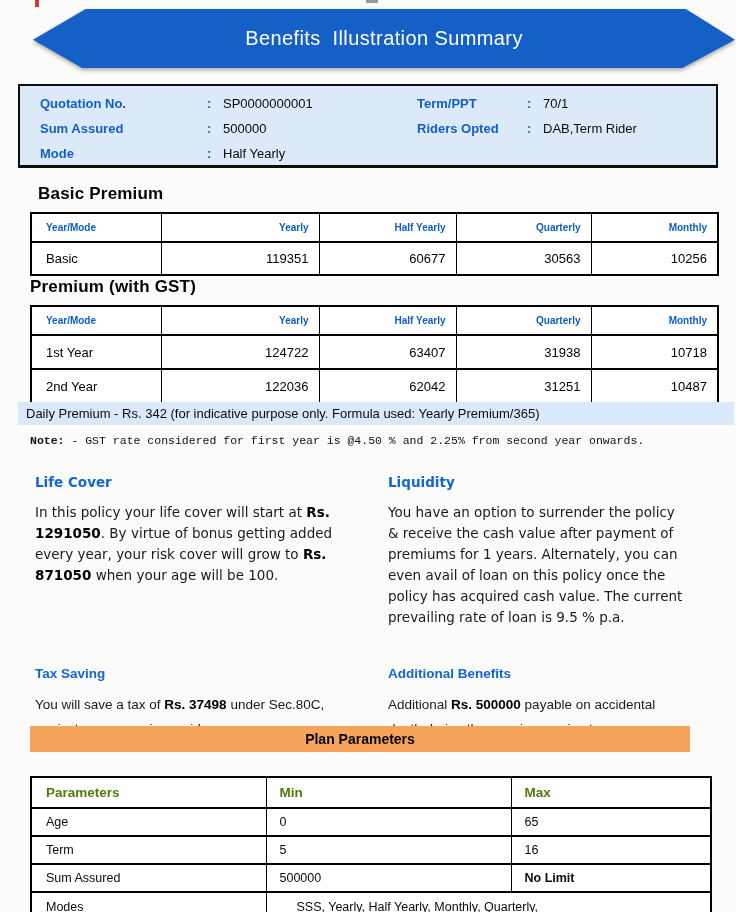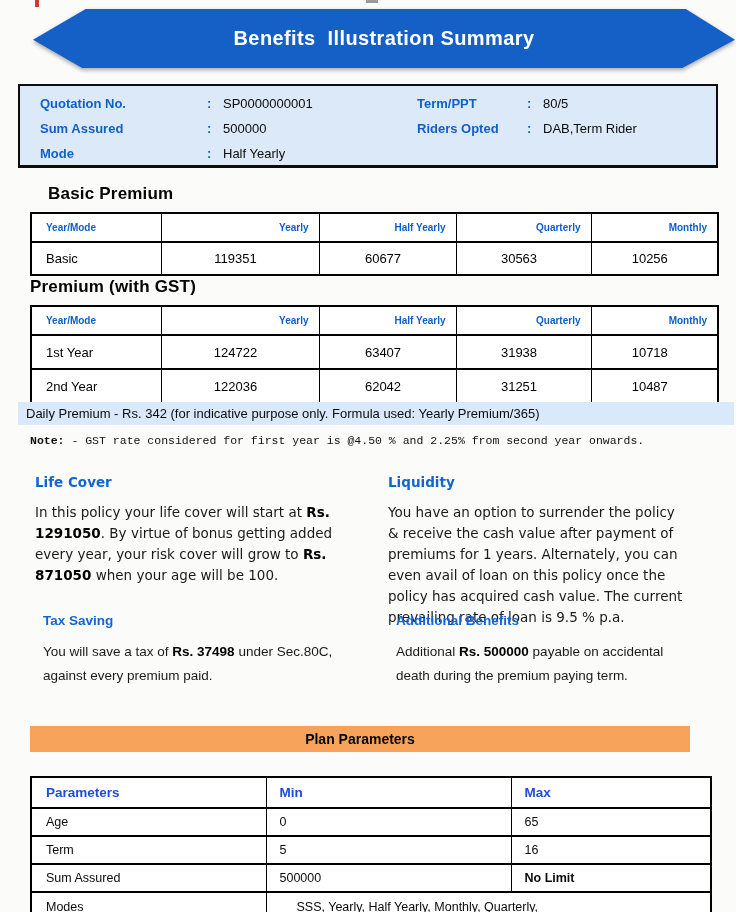--- a/index.html
+++ b/index.html
@@ -18,91 +18,91 @@
   .artifact-gray{left:366px;top:0;width:12px;height:3px;background:#9a9a9a;}
 
   
   .banner-wrap{left:33px;top:9px;width:702px;height:59px;filter:drop-shadow(0 2px 2px rgba(0,0,0,.35));}
   .banner{
     width:100%;height:100%;
     background:#1560c6;
     clip-path:polygon(0 52%,7.5% 0,93% 0,100% 52%,92.5% 100%,7% 100%);
     display:flex;align-items:center;justify-content:center;
   }
-  .banner-title{color:#fff;font-weight:bold;font-size:20px;letter-spacing:.4px;white-space:pre;}
+  .banner-title{color:#fff;font-weight:normal;font-size:20px;letter-spacing:.4px;white-space:pre;}
 
   
   .info-box{
     left:18px;top:84px;width:700px;height:84px;box-sizing:border-box;
     background:#dce9f8;border:2px solid #0d0d0d;border-bottom-width:3px;
     padding:9px 0 0 20px;
   }
   .info-grid{
     display:grid;
     grid-template-columns:167px 16px 194px 110px 16px auto;
     row-gap:8px;
     font-size:13px;line-height:17px;
   }
   .info-label{color:#1060c8;font-weight:bold;}
   .info-colon{color:#1060c8;font-weight:bold;}
   .info-value{color:#0b0b0b;}
 
   
   .section-title{font-size:17px;font-weight:bold;color:#050505;letter-spacing:.2px;}
-  .h-basic{left:48px;top:184px;text-align:center;}
+  .h-basic{left:38px;top:184px;text-align:center;}
   .h-gst{left:30px;top:277px;}
 
   
   .ptable{border-collapse:collapse;table-layout:fixed;background:#fff;border:2px solid #000;}
   .ptable th,.ptable td{border:1.5px solid #000;overflow:hidden;}
   .ptable tr{border-bottom:2.5px solid #000;}
   .ptable th{
     color:#0d5ec9;font-size:10px;font-weight:bold;height:25px;
     text-align:right;padding-right:10px;
   }
   .ptable th.first{text-align:left;padding-left:14px;}
-  .ptable td{font-size:13px;height:29px;text-align:center;padding-right:10px;}
+  .ptable td{font-size:13px;height:29px;text-align:right;padding-right:10px;}
   .ptable td.first{text-align:left;padding-left:14px;}
   .t-basic{left:30px;top:212px;width:687px;}
   .t-gst{left:30px;top:305px;width:687px;}
   .t-gst td{height:30px;}
 
   
   .daily-bar{
     left:18px;top:402px;width:716px;height:23px;box-sizing:border-box;
     background:#d9e8fb;display:flex;align-items:center;padding-left:8px;
     font-size:13px;color:#0c0c0c;
   }
 
   
   .note-line{left:30px;top:434px;font-size:11.5px;color:#111;font-family:Liberation Mono, monospace;}
   .note-label{font-weight:bold;}
 
   
   .bgrid{display:grid;grid-template-columns:353px auto;width:676px;}
   .bgrid-1{left:35px;top:474px;}
-  .bgrid-2{left:35px;top:613px;margin-left:8px;}
+  .bgrid-2{left:35px;top:666px;}
   .benefit-title{color:#1465d4;font-weight:bold;font-size:13.5px;margin:0 0 12px 0;}
   .benefit-text{font-size:13.5px;line-height:21px;color:#1a1a1a;margin:0;width:320px;}
   .f-wide{font-family:"DejaVu Sans",sans-serif;}
   .f-narrow{font-family:"Liberation Sans",sans-serif;}
   .bgrid-2 .benefit-text{line-height:24px;}
   .bgrid-2 .benefit-text.right{width:300px;}
   .amt{font-weight:bold;color:#000;}
 
   
   .plan-bar{
     left:30px;top:726px;width:660px;height:26px;background:#f8a35c;
     display:flex;align-items:center;justify-content:center;
   }
   .plan-bar-title{font-size:14px;font-weight:bold;color:#050505;}
   .plan-table{left:30px;top:776px;width:680px;border-collapse:collapse;table-layout:fixed;background:#fff;border:2px solid #000;}
   .plan-table th,.plan-table td{border:1.5px solid #000;text-align:left;overflow:hidden;}
   .plan-table tr{border-bottom:2px solid #000;}
-  .plan-table th{color:#1d4ed8;font-size:13.5px;font-weight:bold;height:27px;padding-left:13px;}
+  .plan-table th{color:#4d7c0f;font-size:13.5px;font-weight:bold;height:27px;padding-left:13px;}
   .plan-table th.c1{padding-left:14px;}
   .plan-table td{font-size:12.5px;height:24px;padding-left:13px;color:#0b0b0b;}
   .plan-table td.c1{padding-left:14px;}
   .plan-table td.bold{font-weight:bold;margin-left:32px;}
   .plan-table td.modes{padding-left:30px;height:25px;}
 </style>
 </head>
 <body>
 
 <div class="abs artifact-red"></div>
@@ -114,21 +114,21 @@
   </div>
 </div>
 
 <div class="abs info-box">
   <div class="info-grid">
     <span class="info-label">Quotation No.</span>
     <span class="info-colon">:</span>
     <span class="info-value">SP0000000001</span>
     <span class="info-label">Term/PPT</span>
     <span class="info-colon">:</span>
-    <span class="info-value">80/5</span>
+    <span class="info-value">70/1</span>
 
     <span class="info-label">Sum Assured</span>
     <span class="info-colon">:</span>
     <span class="info-value">500000</span>
     <span class="info-label">Riders Opted</span>
     <span class="info-colon">:</span>
     <span class="info-value">DAB,Term Rider</span>
 
     <span class="info-label">Mode</span>
     <span class="info-colon">:</span>

